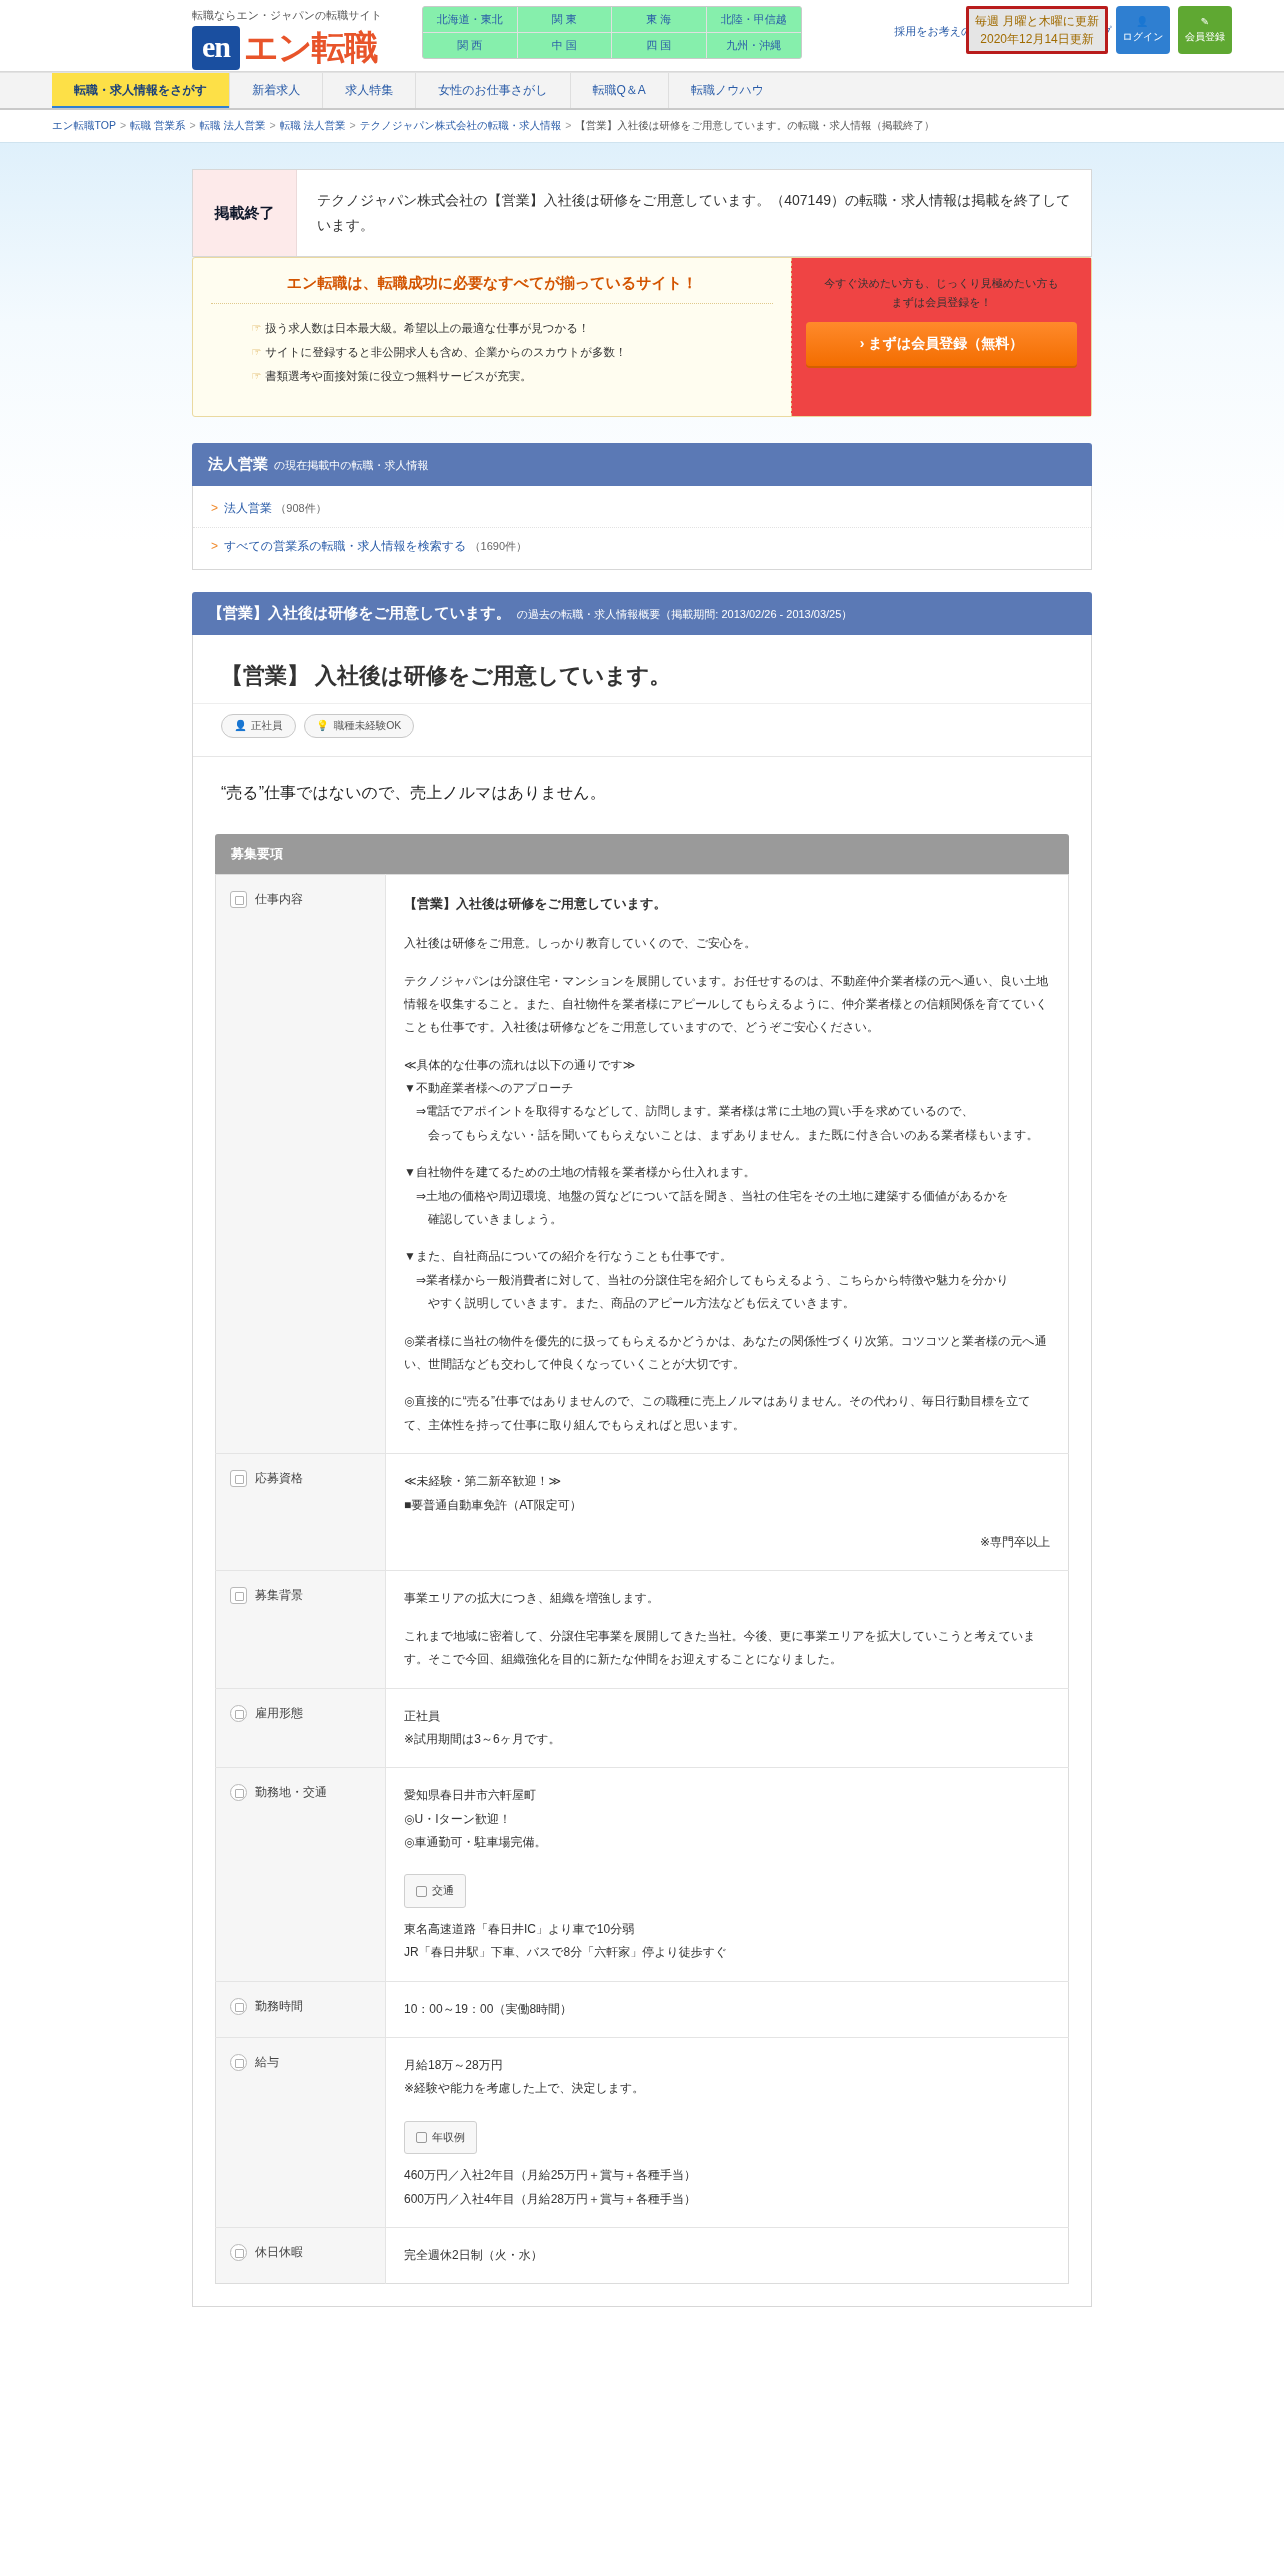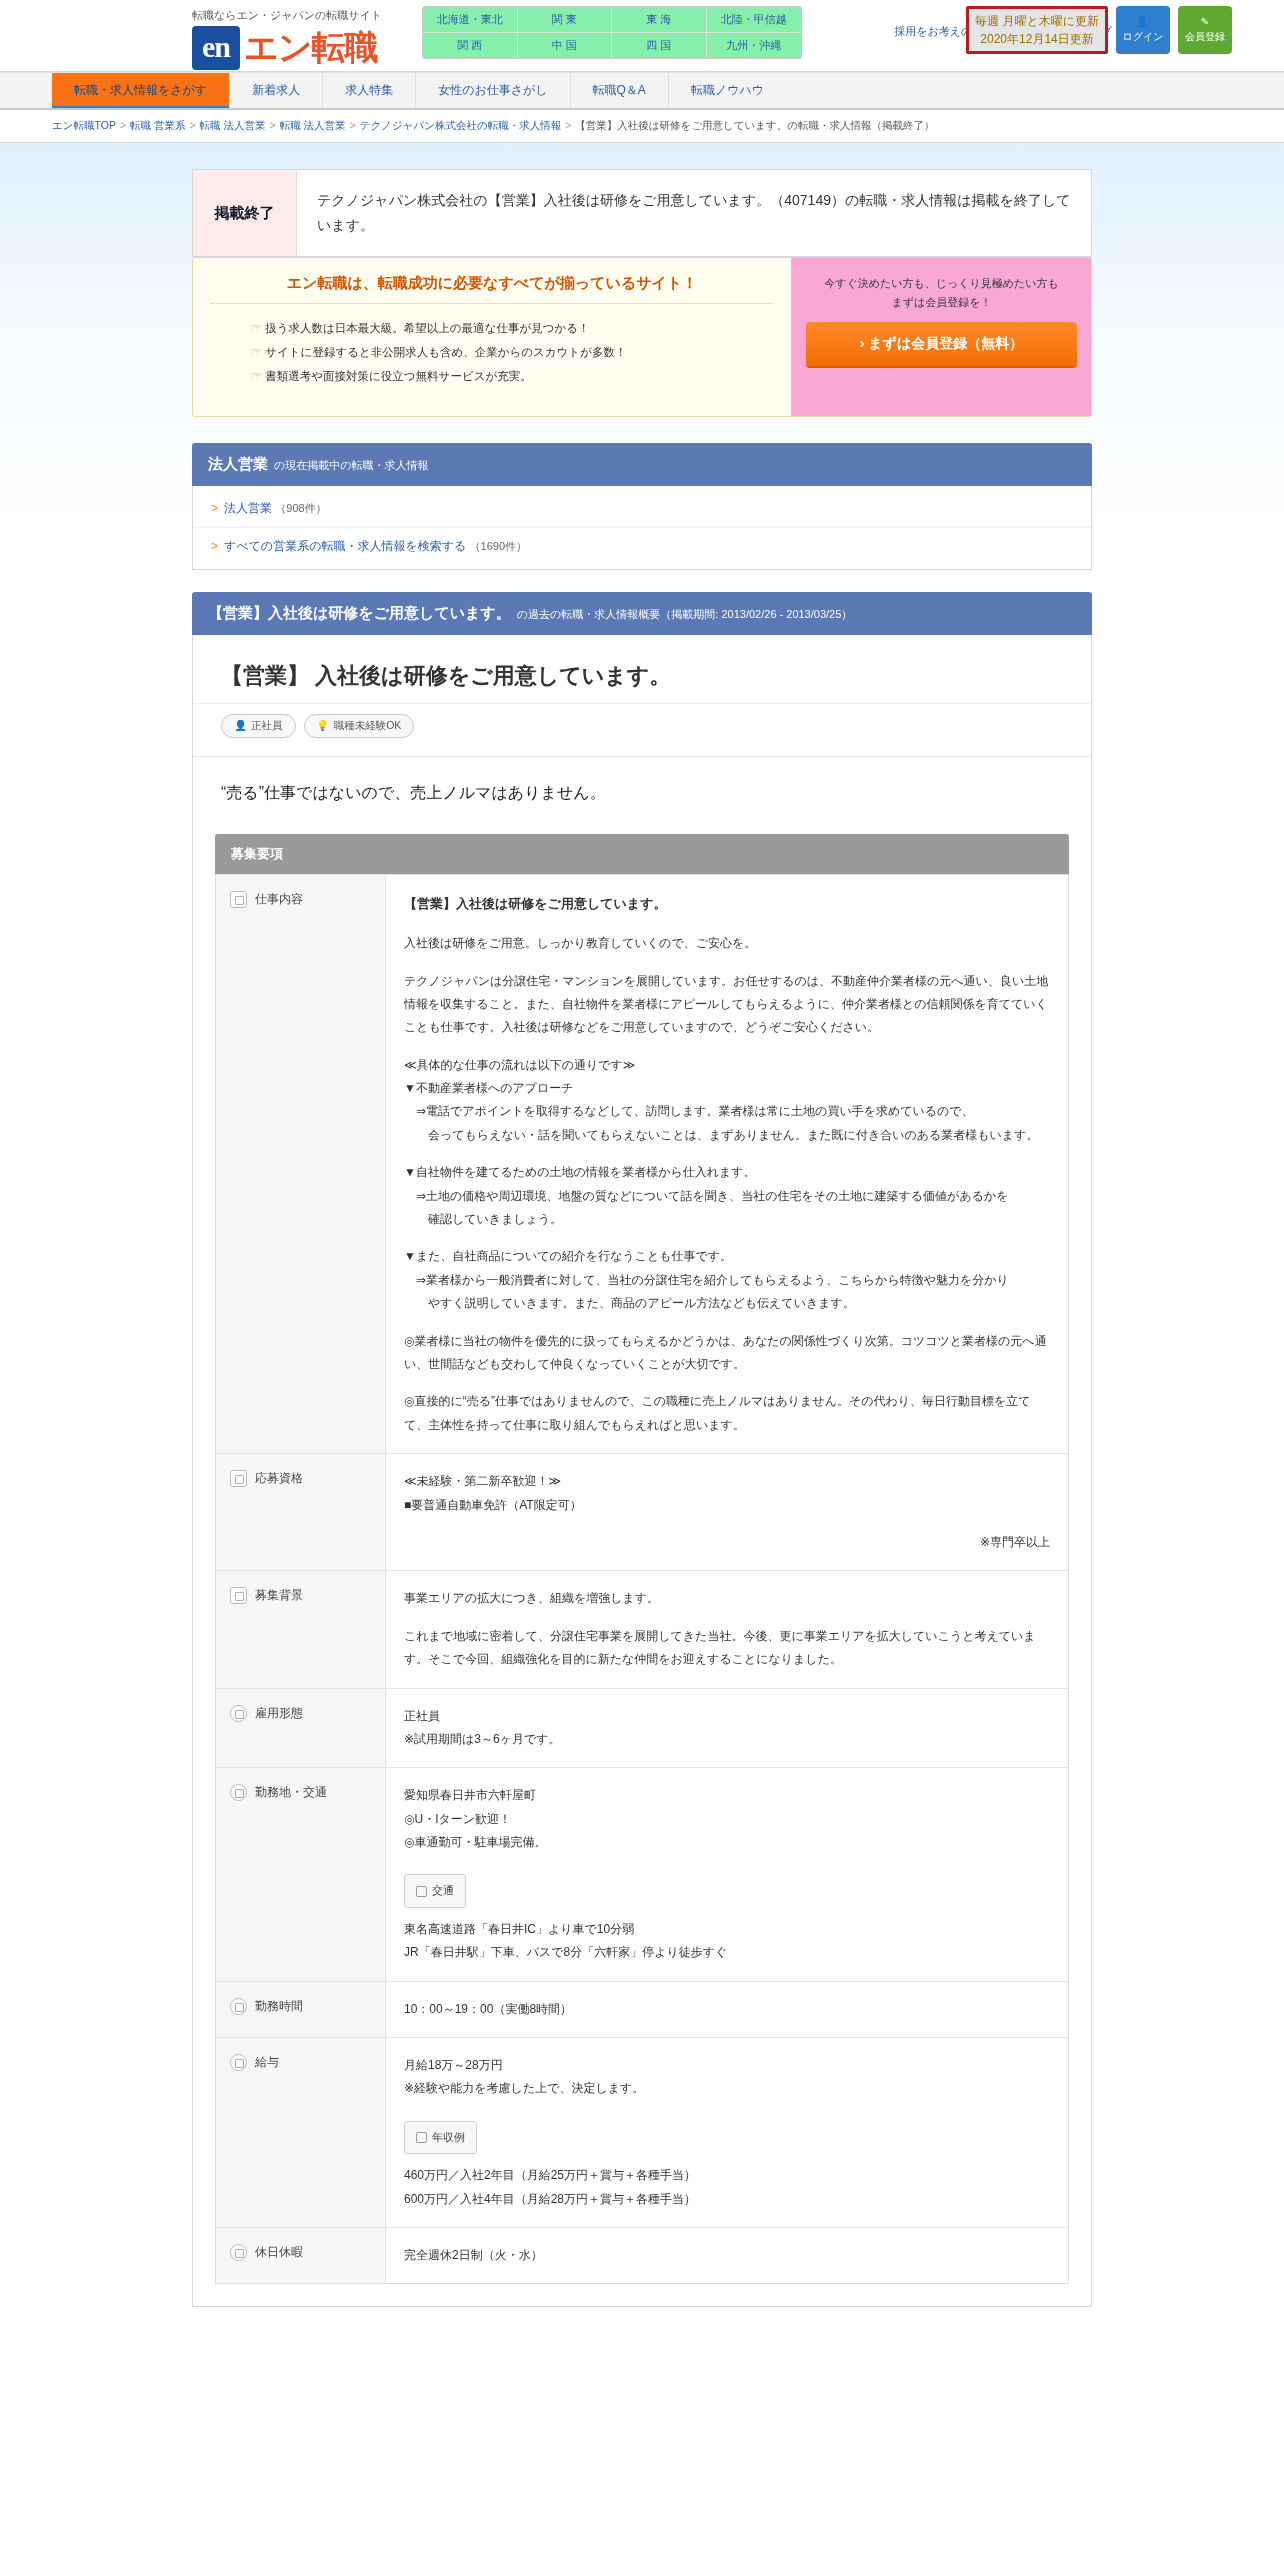--- a/index.html
+++ b/index.html
@@ -78,21 +78,21 @@
     border-top: 1px solid #e2e2e2;
   }
   .gnav-inner {
     width: 1180px; margin: 0 auto; display: flex; font-size: 12px;
   }
   .gnav-inner div {
     padding: 9px 22px; color: #2a5ca8; cursor: pointer;
     border-right: 1px solid #dedede;
   }
   .gnav-inner div.active {
-    background: #f97316; color: #1a3f7a; font-weight: normal;
+    background: #fde047; color: #1a3f7a; font-weight: bold;
     box-shadow: inset 0 -2px 0 #2f7fd1;
   }
   .gnav-inner div:last-child { border-right: none; }
 
   
   .crumb {
     width: 1180px; margin: 0 auto; font-size: 10.5px; color: #555;
     padding: 9px 0 9px 0;
   }
   .crumb a { color: #2a5ca8; text-decoration: none; }
@@ -125,21 +125,21 @@
   }
   .promo-left { flex: 1; padding: 16px 18px; }
   .promo-title {
     color: #d35400; font-weight: bold; font-size: 15px; text-align: center;
     border-bottom: 1px dotted #e0c98c; padding-bottom: 10px; margin-bottom: 10px;
   }
   .promo-list { font-size: 11.5px; line-height: 2.1; }
   .promo-list li { list-style: none; }
   .promo-list .hand { color: #d39b2a; margin-right: 4px; }
   .promo-right {
-    width: 300px; flex: 0 0 300px; background: #f9a8d4;
+    width: 300px; flex: 0 0 300px; background: #ef4444;
     border-left: 1px dashed #e0c98c; padding: 16px 14px; text-align: center;
   }
   .promo-right p { font-size: 11px; margin: 0 0 10px 0; line-height: 1.7; }
   .cta {
     background: linear-gradient(#ff8a2b, #f36d00); color: #fff; font-weight: bold;
     font-size: 14px; border-radius: 4px; padding: 13px 0; cursor: pointer;
     box-shadow: 0 2px 0 #d35f00;
   }
 
   

